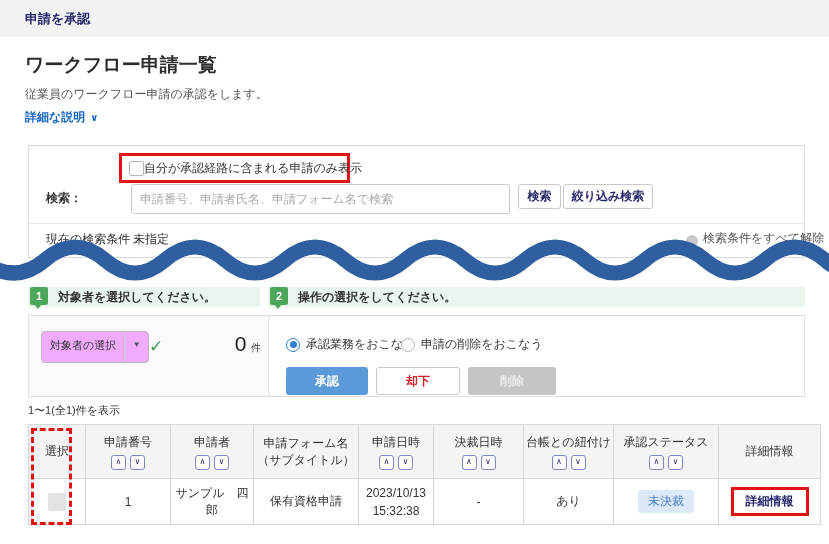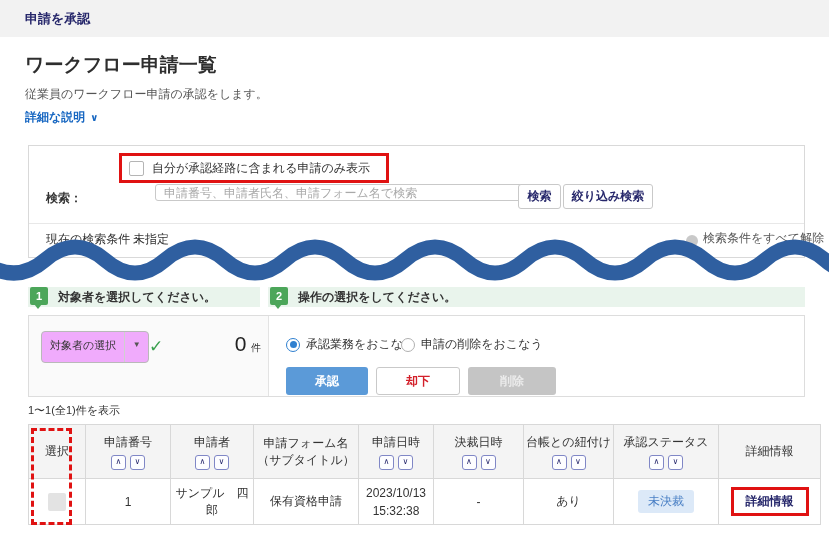--- a/index.html
+++ b/index.html
@@ -13,27 +13,27 @@
   .topbar-title { position:absolute; left:25px; top:10px; font-size:13px; font-weight:bold; color:#26276b; }
 
   
   .page-title { left:25px; top:52px; font-size:19px; font-weight:bold; color:#2e2e2e; }
   .page-subtitle { left:25px; top:86px; font-size:12px; color:#555; }
   .detail-link { left:25px; top:109px; font-size:12px; font-weight:bold; color:#1666c1; cursor:pointer; }
   .detail-link .chev { margin-left:5px; font-size:10px; }
 
   
   .search-panel { left:28px; top:145px; width:777px; height:113px; border:1px solid #d9d9d9; background:#fff; }
-  .cb-annotation { position:absolute; left:90px; top:7px; width:270px; height:30px; border:3px solid #e01212;
-                   display:flex; align-items:center; gap:8px; padding-left:7px; }
+  .cb-annotation { position:absolute; left:90px; top:7px; width:231px; height:30px; border:3px solid #e01212;
+                   display:flex; align-items:center; padding-left:7px; }
   .checkbox { width:15px; height:15px; border:1px solid #b5b5b5; border-radius:2px; background:#fff; flex:0 0 auto; }
   .cb-label { font-size:12px; color:#333; white-space:nowrap; }
   .search-label { position:absolute; left:17px; top:44px; font-size:12px; color:#333;font-weight:bold; }
-  .search-input { position:absolute; left:102px; top:38px; width:379px; height:17px; border:1px solid #c9c9c9;
-                  border-radius:3px; padding:0 8px; font-size:12px; color:#333; font-family:inherit;margin-left:24px; }
+  .search-input { position:absolute; left:102px; top:38px; width:379px; height:30px; border:1px solid #c9c9c9;
+                  border-radius:3px; padding:0 8px; font-size:12px; color:#333; font-family:inherit; }
   .search-input::placeholder { color:#a9a9a9; }
   .btn-plain { position:absolute; top:38px; height:25px; background:#fff; border:1px solid #c9c9c9; border-radius:3px;
                font-size:12px; font-weight:bold; color:#26276b; font-family:inherit; cursor:pointer; }
   .btn-search { left:489px; width:43px; }
   .btn-filter { left:534px; width:90px; }
   .panel-divider { position:absolute; left:0; top:77px; width:775px; height:1px; background:#e8e8e8; }
   .cond-label { position:absolute; left:17px; top:85px; font-size:12px; color:#333; }
   .cond-value { position:absolute; left:104px; top:85px; font-size:12px; color:#333; }
   .clear-wrap { position:absolute; left:657px; top:84px; display:flex; align-items:flex-end; gap:5px; cursor:pointer;font-family:Liberation Serif, serif; }
   .clear-icon { width:12px; height:12px; border-radius:50%; background:#c9c9c9; }

